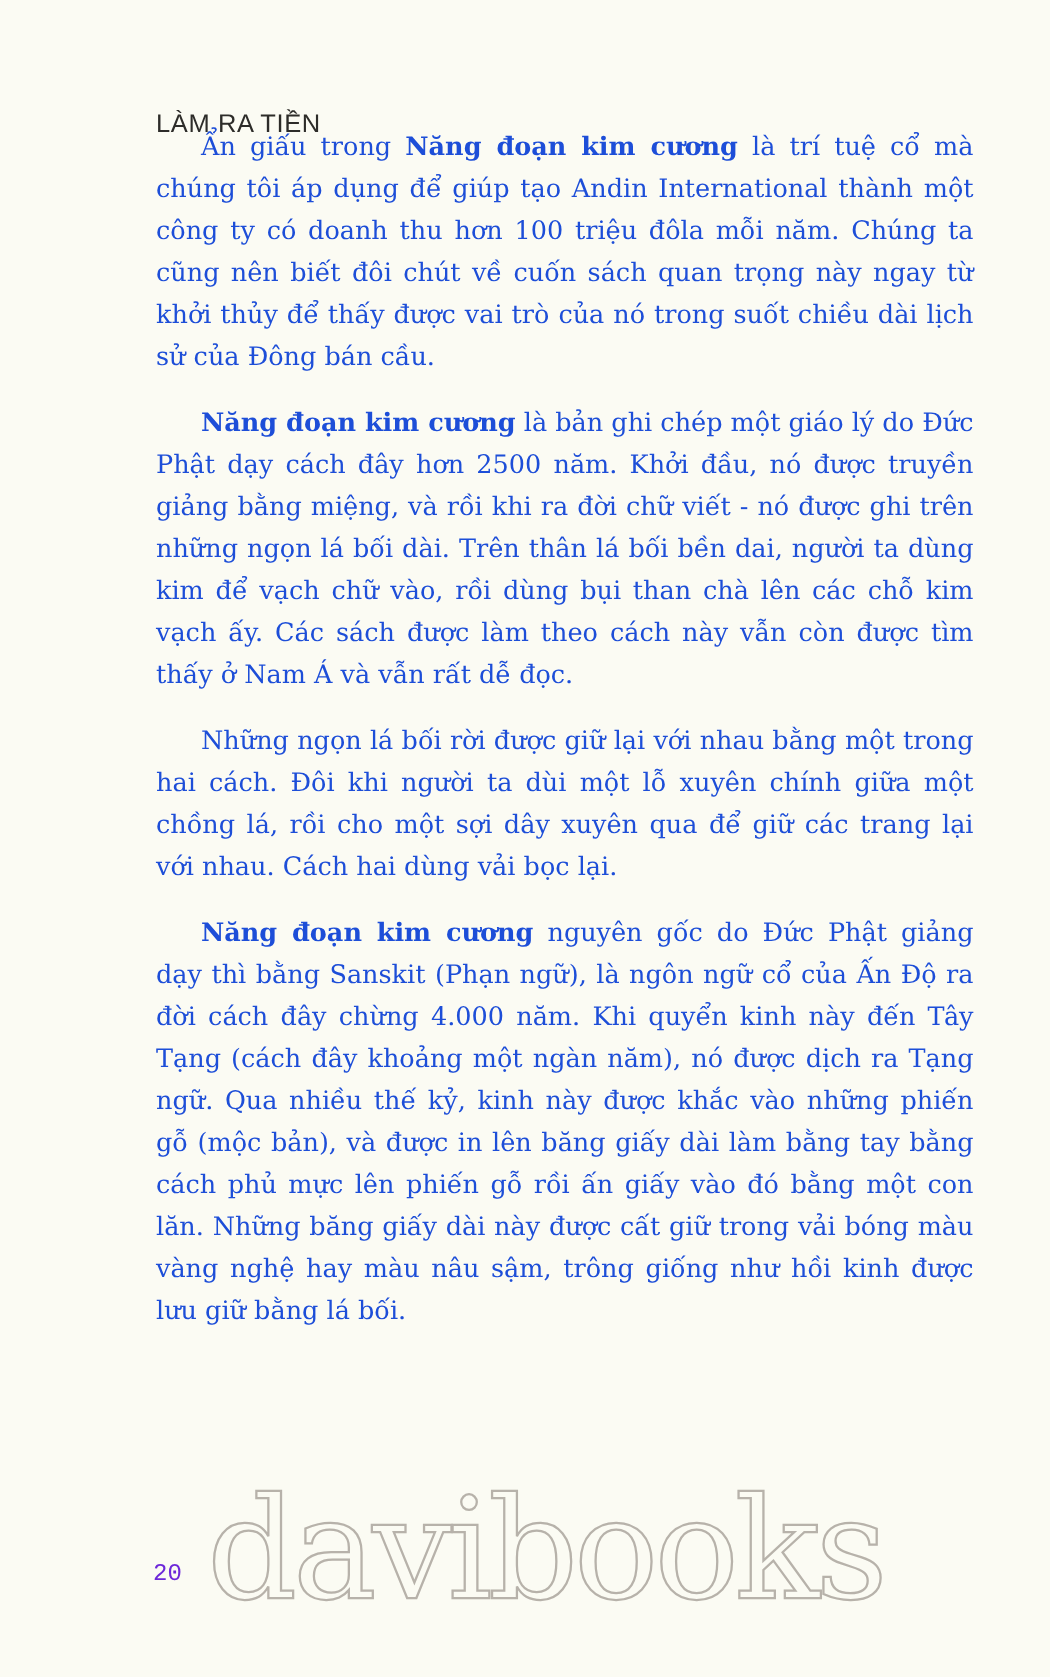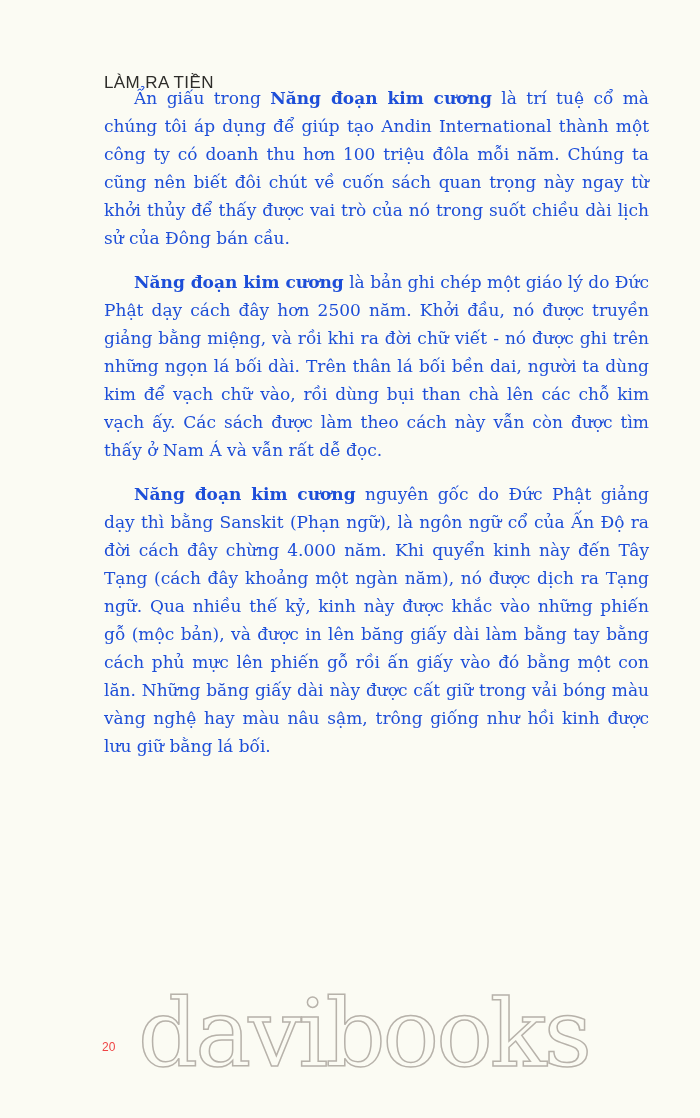--- a/index.html
+++ b/index.html
@@ -41,23 +41,23 @@
     margin: 0 0 16px 0;
     text-indent: 30px;
   }
   .bold {
     font-weight: bold;
   }
   .page-number {
     position: absolute;
     left: 102px;
     top: 1040px;
-    font-family: Liberation Sans, sans-serif;
-    font-size: 12px;
-    color: #ef4444;
+    font-family: Liberation Mono, monospace;
+    font-size: 16px;
+    color: #6d28d9;
     z-index: 3;
   }
   .watermark {
     position: absolute;
     left: 0;
     top: 11px;
     width: 582px;
     height: 1118px;
     z-index: 1;
     pointer-events: none;
@@ -102,20 +102,21 @@
 
     <div class="running-header">LÀM RA TIỀN</div>
 
     <div class="body-text">
 
       <p><span>Ẩn giấu trong </span><span class="bold">Năng đoạn kim cương</span><span> là trí tuệ cổ mà chúng tôi áp dụng để giúp tạo Andin International thành một công ty có doanh thu hơn 100 triệu đôla mỗi năm. Chúng ta cũng nên biết đôi chút về cuốn sách quan trọng này ngay từ khởi thủy để thấy được vai trò của nó trong suốt chiều dài lịch sử của Đông bán cầu.</span></p>
 
 
       <p><span class="bold">Năng đoạn kim cương</span><span> là bản ghi chép một giáo lý do Đức Phật dạy cách đây hơn 2500 năm. Khởi đầu, nó được truyền giảng bằng miệng, và rồi khi ra đời chữ viết - nó được ghi trên những ngọn lá bối dài. Trên thân lá bối bền dai, người ta dùng kim để vạch chữ vào, rồi dùng bụi than chà lên các chỗ kim vạch ấy. Các sách được làm theo cách này vẫn còn được tìm thấy ở Nam Á và vẫn rất dễ đọc.</span></p>
 
+      <p><span>Những ngọn lá bối rời được giữ lại với nhau bằng một trong hai cách. Đôi khi người ta dùi một lỗ xuyên chính giữa một chồng lá, rồi cho một sợi dây xuyên qua để giữ các trang lại với nhau. Cách hai dùng vải bọc lại.</span></p>
 
       <p><span class="bold">Năng đoạn kim cương</span><span> nguyên gốc do Đức Phật giảng dạy thì bằng Sanskit (Phạn ngữ), là ngôn ngữ cổ của Ấn Độ ra đời cách đây chừng 4.000 năm. Khi quyển kinh này đến Tây Tạng (cách đây khoảng một ngàn năm), nó được dịch ra Tạng ngữ. Qua nhiều thế kỷ, kinh này được khắc vào những phiến gỗ (mộc bản), và được in lên băng giấy dài làm bằng tay bằng cách phủ mực lên phiến gỗ rồi ấn giấy vào đó bằng một con lăn. Những băng giấy dài này được cất giữ trong vải bóng màu vàng nghệ hay màu nâu sậm, trông giống như hồi kinh được lưu giữ bằng lá bối.</span></p>
 
     </div>
 
     <div class="page-number">20</div>
 
   </div>
 
 </div>

